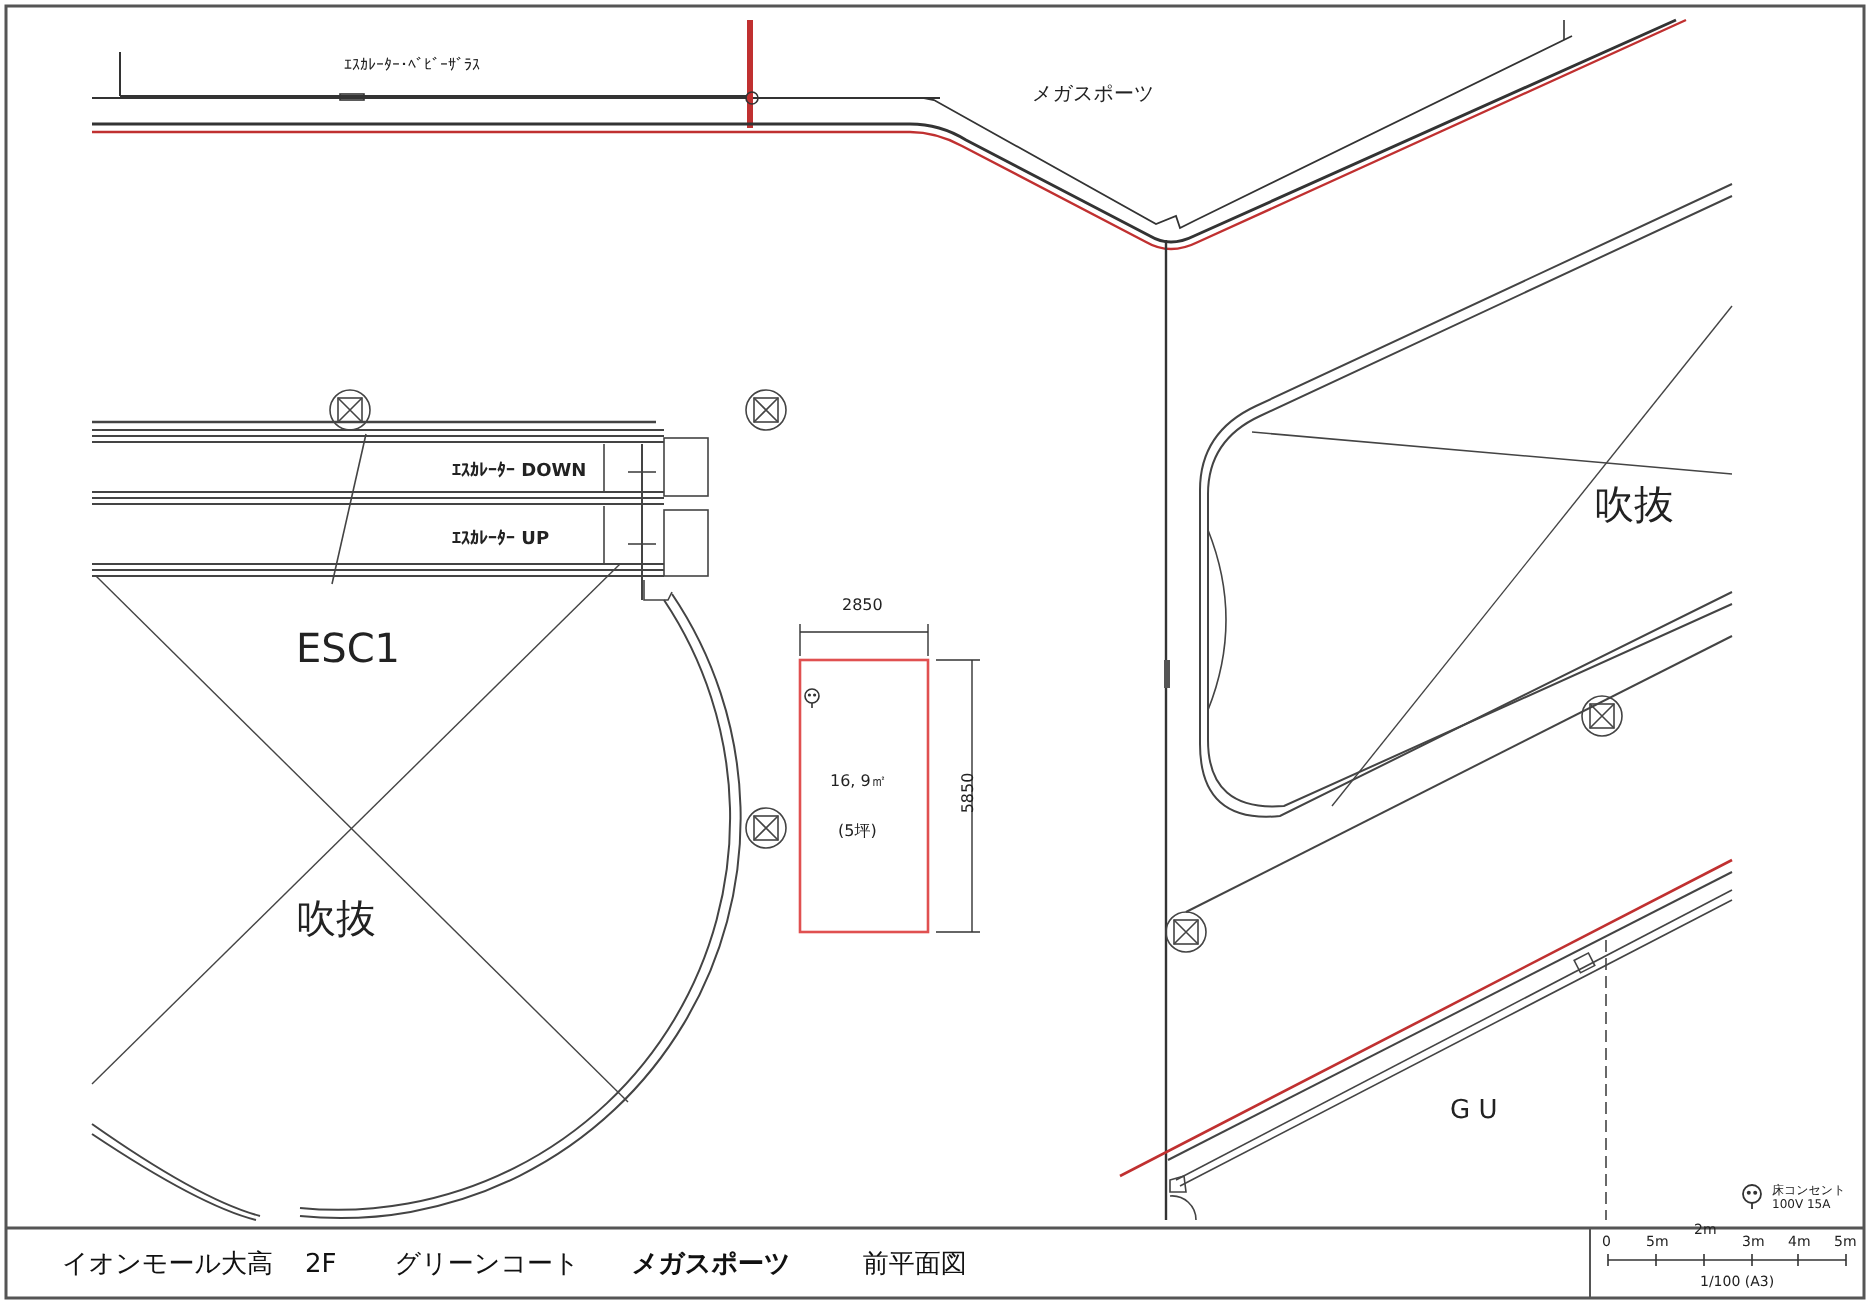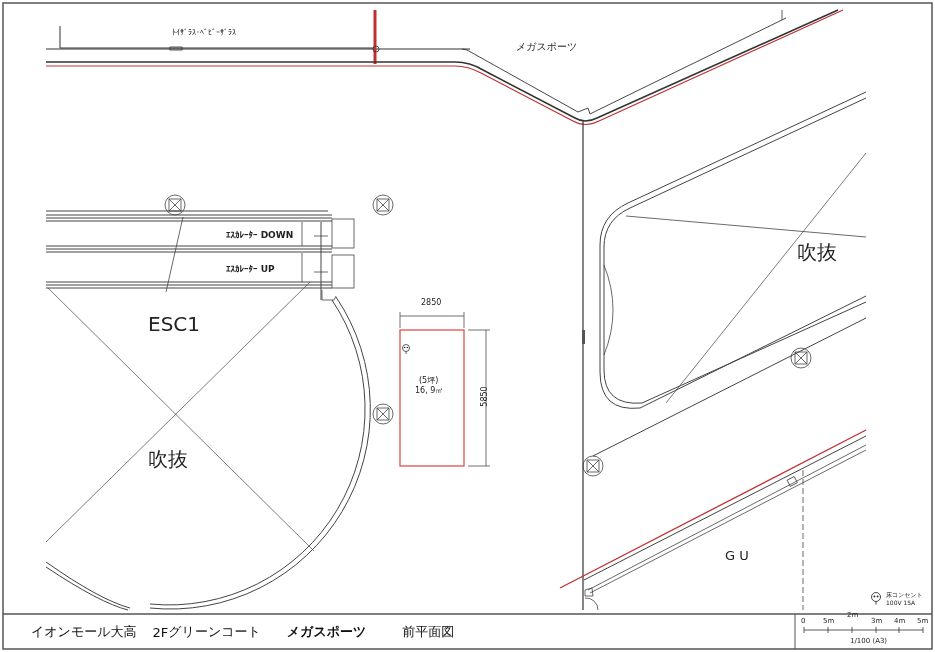--- a/index.html
+++ b/index.html
@@ -142,46 +142,46 @@
     <line x1="804" y1="627" x2="804" y2="633"></line>
     <line x1="828" y1="627" x2="828" y2="633"></line>
     <line x1="852" y1="627" x2="852" y2="633"></line>
     <line x1="876" y1="627" x2="876" y2="633"></line>
     <line x1="899" y1="627" x2="899" y2="633"></line>
     <line x1="923" y1="627" x2="923" y2="633"></line>
   </g>
 </svg>
 
 
-<div class="lbl" style="left:172px;top:28px;font-size:8px;">ﾄｲｻﾞﾗｽ･ﾍﾞﾋﾞｰｻﾞﾗｽ</div>
+<div class="lbl" style="left:172px;top:28px;font-size:8px;">ｴｽｶﾚｰﾀｰ･ﾍﾞﾋﾞｰｻﾞﾗｽ</div>
 <div class="lbl" style="left:516px;top:40px;font-size:10px;">メガスポーツ</div>
 <div class="lbl" style="left:226px;top:230px;font-size:9px;font-weight:bold;">ｴｽｶﾚｰﾀｰ  DOWN</div>
 <div class="lbl" style="left:226px;top:264px;font-size:9px;font-weight:bold;text-align:right;">ｴｽｶﾚｰﾀｰ  UP</div>
 <div class="lbl" style="left:148px;top:312px;font-size:20px;text-align:right;">ESC1</div>
 <div class="lbl" style="left:148px;top:446px;font-size:20px;">吹抜</div>
 <div class="lbl" style="left:797px;top:239px;font-size:20px;">吹抜</div>
 <div class="lbl" style="left:725px;top:548px;font-size:13px;">G U</div>
 
 <div class="lbl" style="left:421px;top:298px;font-size:8px;">2850</div>
 <div class="lbl" style="left:474px;top:392px;font-size:8px;transform:rotate(-90deg);">5850</div>
 <div class="lbl" style="left:415px;top:385px;font-size:8px;">16, 9㎡</div>
-<div class="lbl" style="left:419px;top:375px;font-size:8px;">(5坪)</div>
+<div class="lbl" style="left:419px;top:410px;font-size:8px;">(5坪)</div>
 
 <div class="lbl" style="left:886px;top:591px;font-size:6px;">床コンセント</div>
 <div class="lbl" style="left:886px;top:599px;font-size:6px;">100V  15A</div>
 
 <div class="lbl" style="left:801px;top:617px;font-size:7px;">0</div>
 <div class="lbl" style="left:823px;top:617px;font-size:7px;">5m</div>
 <div class="lbl" style="left:847px;top:611px;font-size:7px;">2m</div>
 <div class="lbl" style="left:871px;top:617px;font-size:7px;">3m</div>
 <div class="lbl" style="left:894px;top:617px;font-size:7px;text-align:right;">4m</div>
 <div class="lbl" style="left:917px;top:617px;font-size:7px;">5m</div>
 <div class="lbl" style="left:850px;top:637px;font-size:7px;">1/100 (A3)</div>
 
 
 <div class="title-bar">
   <span style="margin-left:26px;">イオンモール大高</span>
   <span style="margin-left:16px;">2F</span>
-  <span style="margin-left:0;font-family:Liberation Serif, serif;">グリーンコート</span>
+  <span style="margin-left:29px;font-family:Liberation Serif, serif;">グリーンコート</span>
   <span style="margin-left:26px;font-weight:bold;">メガスポーツ</span>
   <span style="margin-left:36px;">前平面図</span>
 </div>
 </div>
 
 </body></html>

